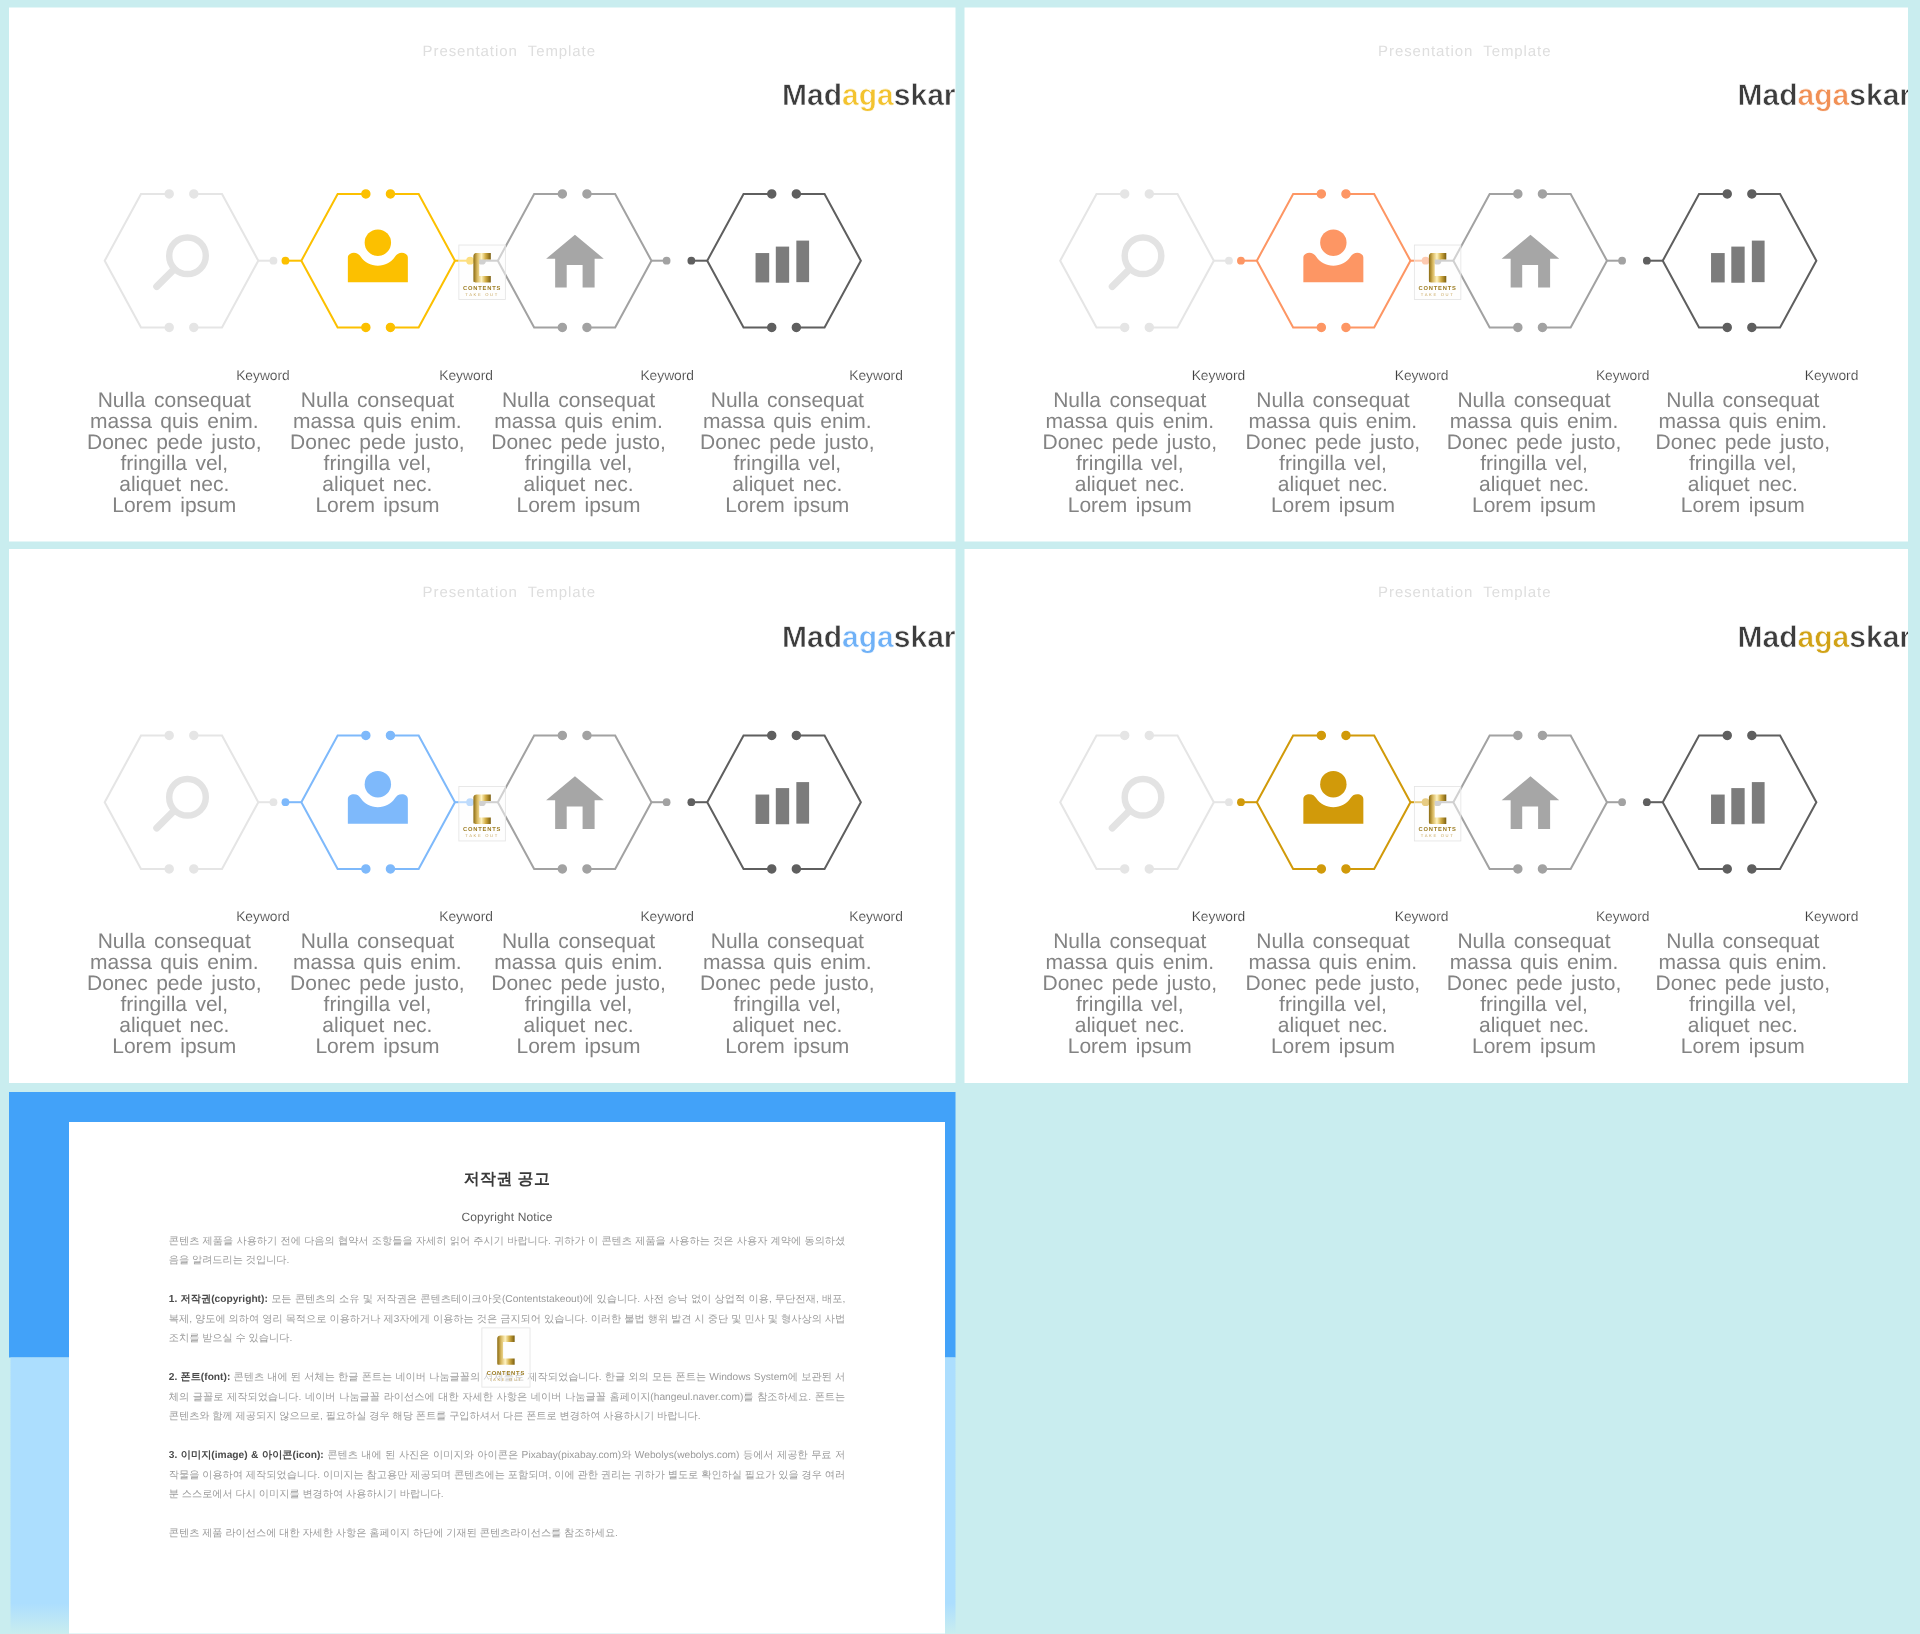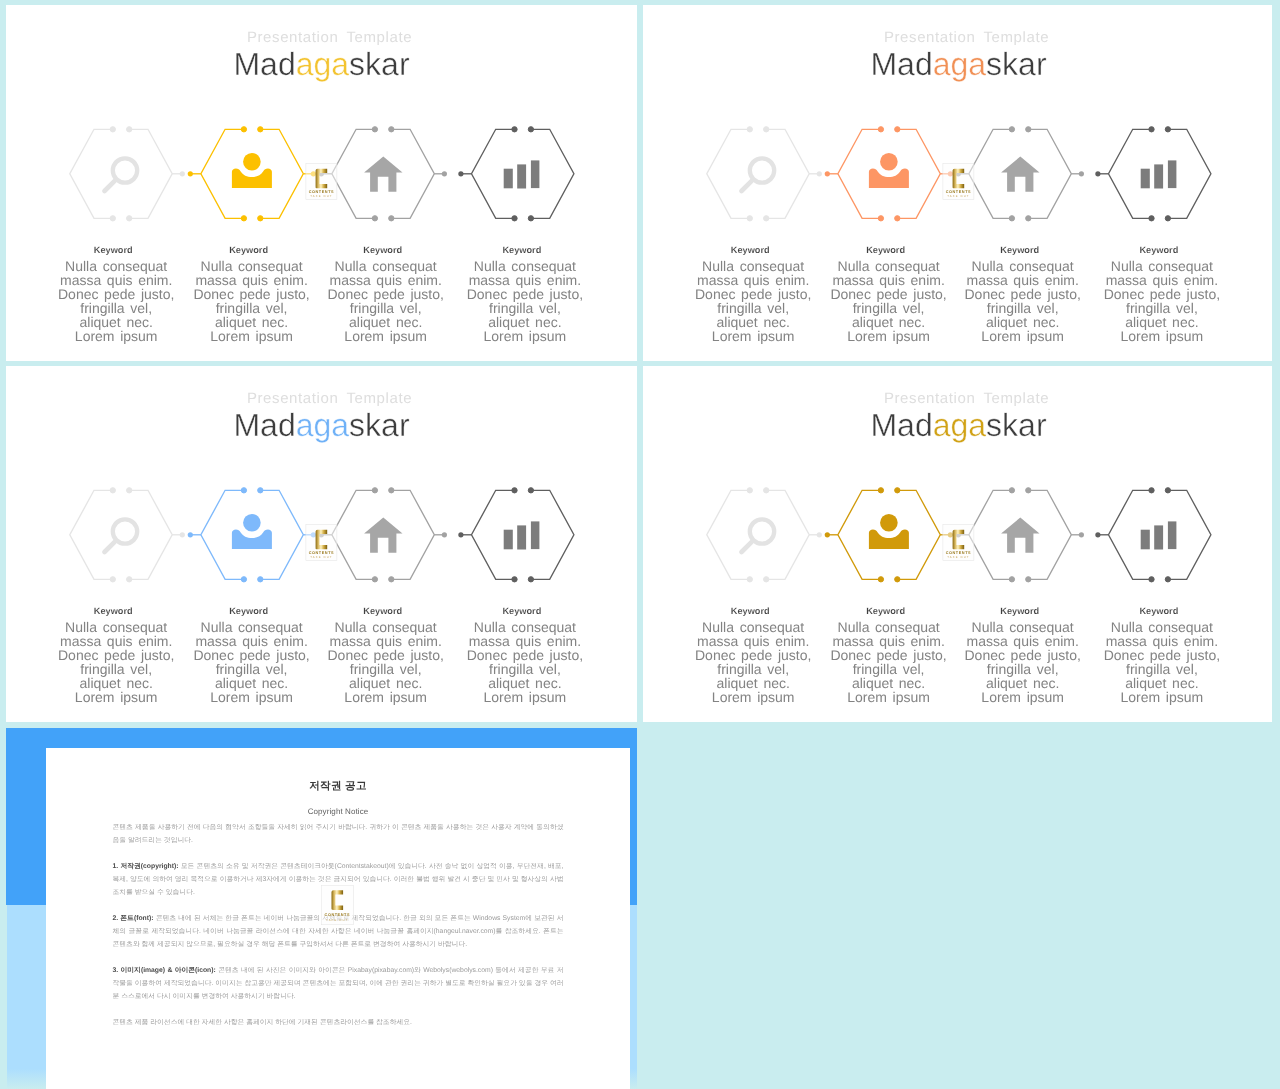--- a/index.html
+++ b/index.html
@@ -2,28 +2,28 @@
 <html><head>
 <meta charset="utf-8">
 <title>Madagaskar</title>
 <style>
   html,body{margin:0;padding:0;}
   *{-webkit-font-smoothing:antialiased;text-rendering:geometricPrecision;}
   body{width:1280px;height:1089px;background:#c9edef;
        font-family:"Liberation Sans",sans-serif;overflow:hidden;position:relative;}
 
   .slide{position:absolute;background:#ffffff;overflow:hidden;}
-  .subtitle{position:absolute;left:8px;width:631px;top:23.5px;text-align:center;
-            font-size:15px;letter-spacing:.6px;color:#dedede;word-spacing:3.6px;}
-  .maintitle{position:absolute;left:0;width:631px;top:41px;text-align:center;
-             font-size:32px;font-weight:400;color:#3d3d3d;line-height:36px;letter-spacing:0px;-webkit-text-stroke:0.4px #ffffff;}
+  .subtitle{position:absolute;left:18px;width:631px;top:23.5px;text-align:center;
+            font-size:10px;letter-spacing:.6px;color:#dedede;word-spacing:3.6px;}
+  .maintitle{position:absolute;left:0;width:631px;top:41px;text-align:right;
+             font-size:20px;font-weight:700;color:#3d3d3d;line-height:36px;letter-spacing:0px;-webkit-text-stroke:0.4px #ffffff;}
   .diagram{position:absolute;left:0;top:0;}
 
-  .kw{position:absolute;font-size:9.2px;font-weight:bold;color:#3f3f3f;-webkit-text-stroke:0.12px #ffffff;
-      text-align:center;line-height:12px;}
+  .kw{position:absolute;font-size:9.2px;font-weight:normal;color:#3f3f3f;-webkit-text-stroke:0.12px #ffffff;
+      text-align:right;line-height:12px;}
   .bd{position:absolute;font-size:14px;color:#838383;line-height:14px;
       text-align:center;word-spacing:1.75px;}
 
   .s5wrap{position:absolute;left:6px;top:727.5px;width:631px;height:361.5px;}
   .s5blue{position:absolute;left:0;top:0;width:631px;height:177.3px;background:#42a2f9;}
   .s5fade{position:absolute;left:0.7px;top:177.3px;width:630.3px;height:184.2px;
           background:linear-gradient(to bottom,#acdefe 0%,#acdefe 89%,#c9edef 100%);}
   .s5page{position:absolute;left:40px;top:20.4px;width:584.1px;height:371px;background:#fff;}
   .s5title{position:absolute;left:0;width:584px;top:32px;text-align:center;
            font-size:10.6px;font-weight:bold;color:#3a3a3a;letter-spacing:0.3px;}

